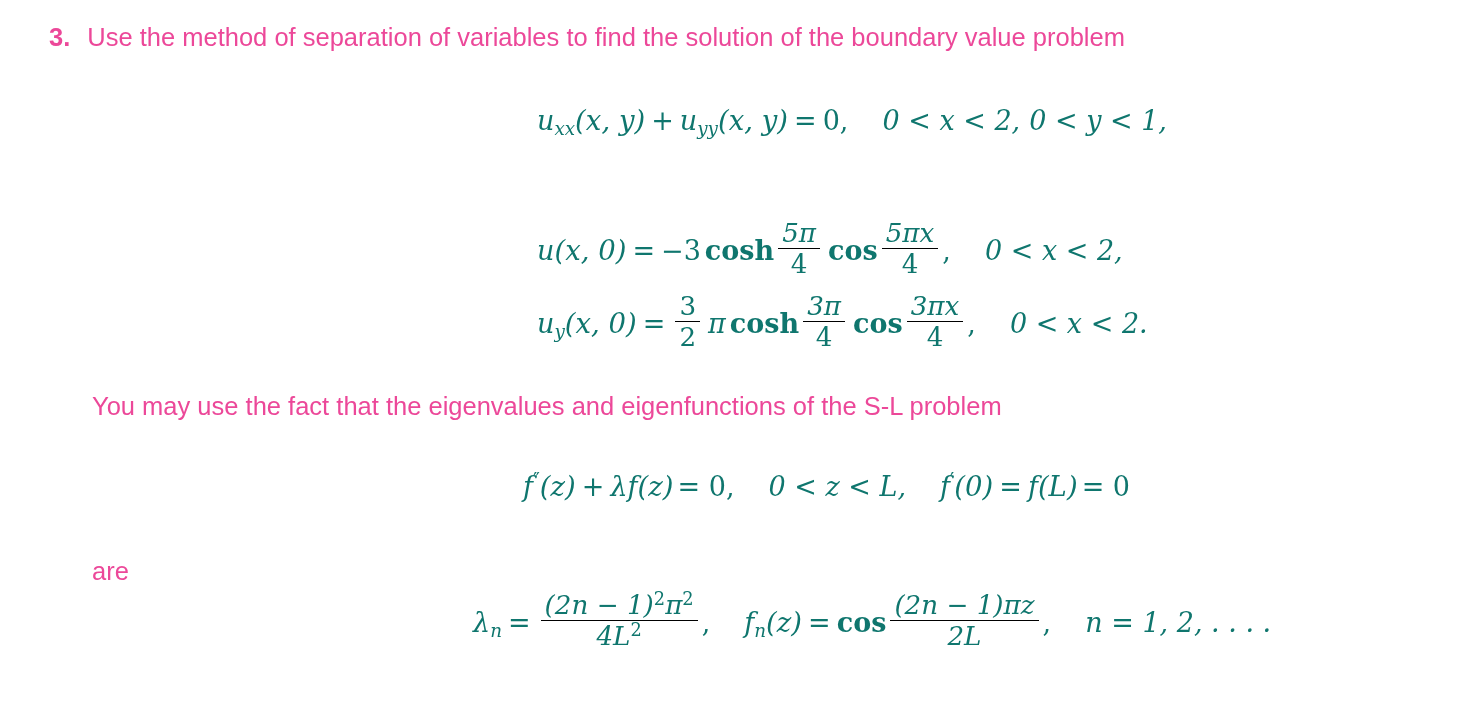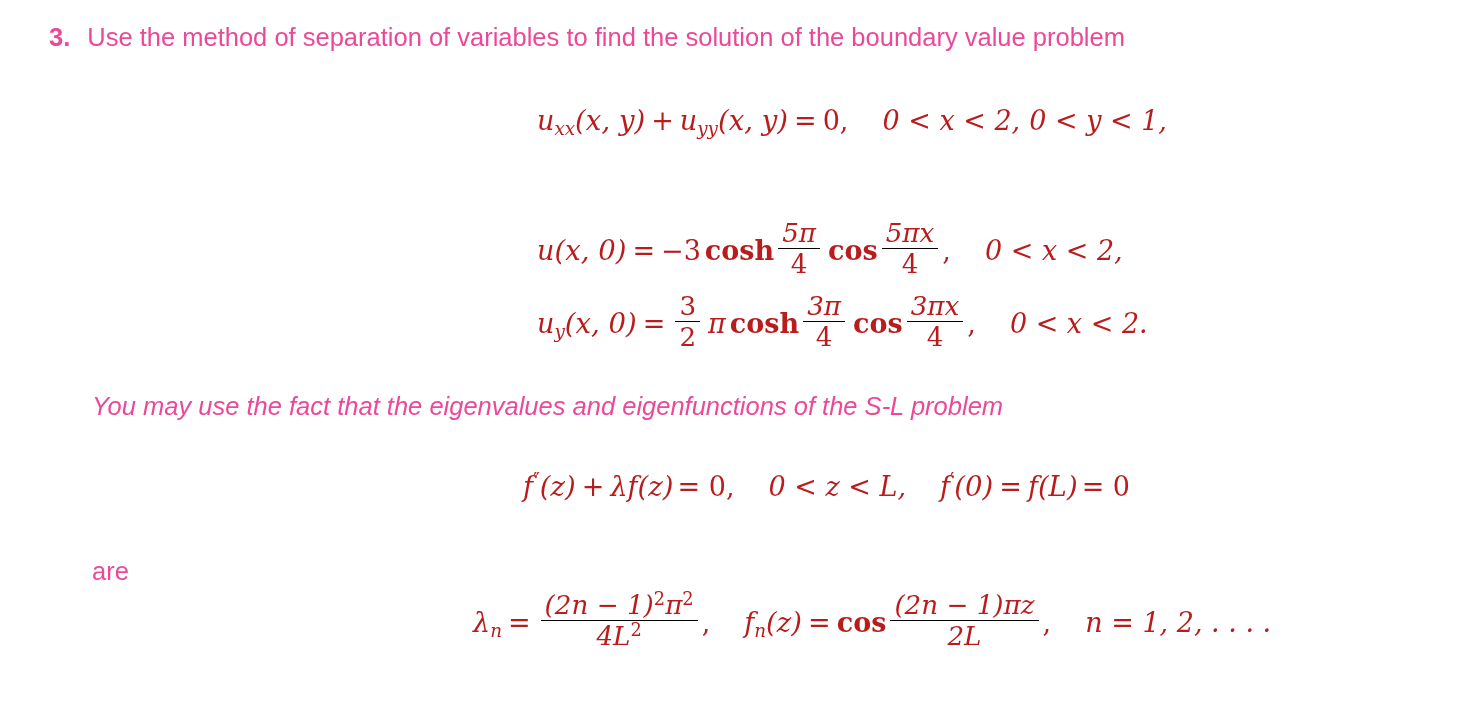--- a/index.html
+++ b/index.html
@@ -37,33 +37,32 @@
     top: 23px;
   }
   #problem-number {
     font-weight: bold;
     margin-right: 17px;
   }
 
   #hint-line {
     left: 92px;
     top: 392px;
-    font-style: italic;
   }
 
   #are-line {
     left: 92px;
     top: 557px;
   }
 
   
   .math {
     position: absolute;
     font-family: "DejaVu Serif", "Liberation Serif", serif;
-    color: #b91c1c;
+    color: #0f766e;
     white-space: nowrap;
     font-size: 27px;
   }
   .mi { font-style: italic; }
   .mn { font-style: normal; }
   .mo { font-style: normal; font-weight: bold; }
   .op { font-style: normal; padding: 0 2px; }
 
   
   sub, sup {

